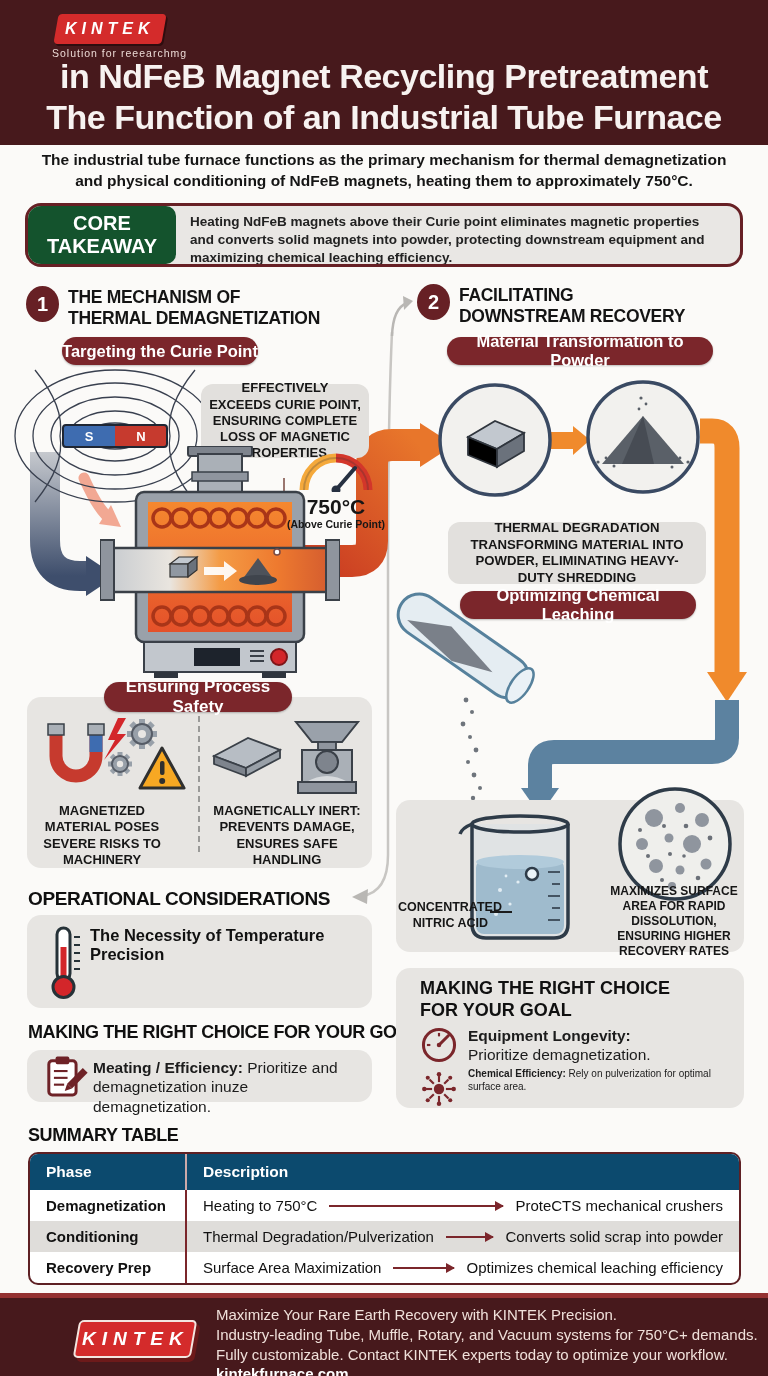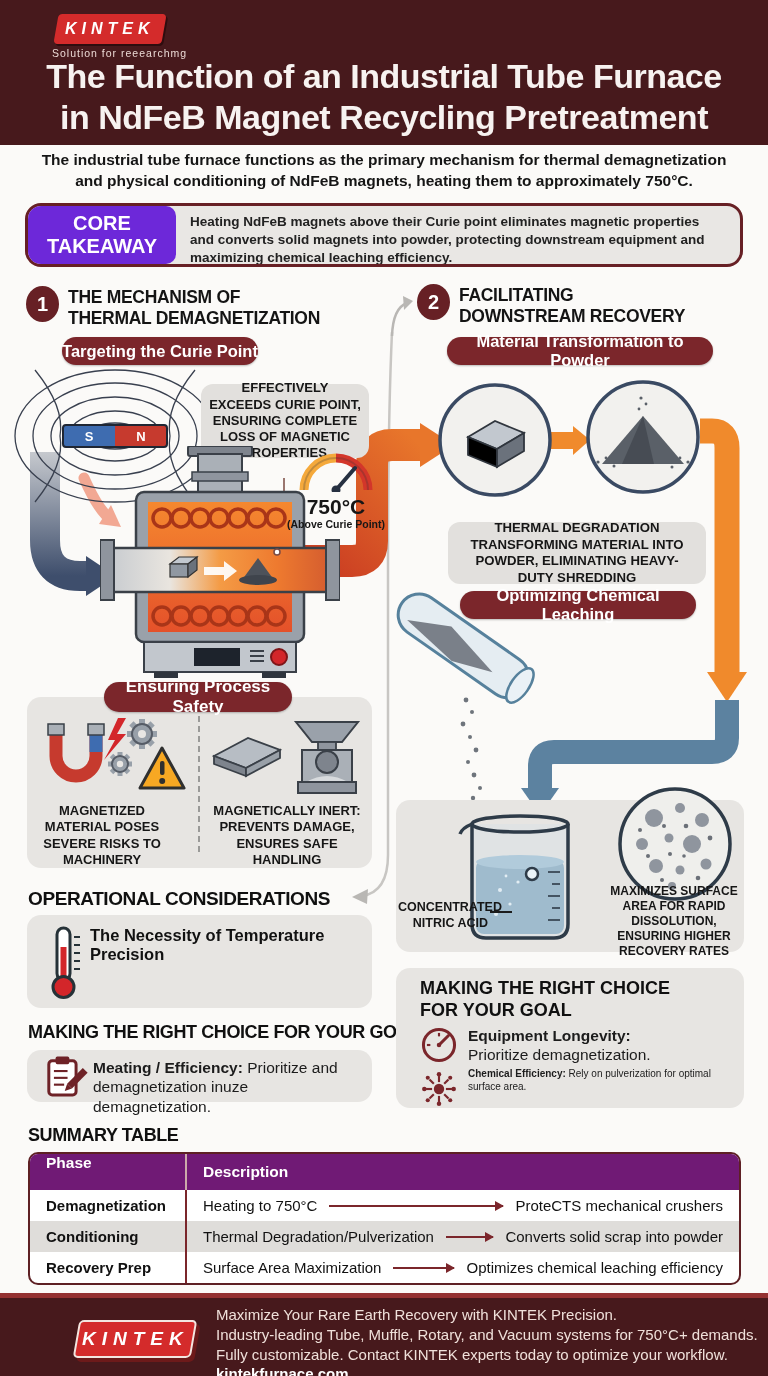--- a/index.html
+++ b/index.html
@@ -15,21 +15,21 @@
   .hdr-title { position:absolute; left:0; top:56px; width:768px; text-align:center; color:#F7F2F0;
     font-size:34px; font-weight:800; letter-spacing:-0.5px; line-height:1.22; }
 
   
   .intro { position:absolute; left:34px; top:150px; width:700px; text-align:center; color:#151515;
     font-size:15.5px; font-weight:600; line-height:1.35; }
 
   
   .core { position:absolute; left:25px; top:203px; width:718px; height:64px; border:3px solid #672025;
     border-radius:16px; background:#E9E7E4; display:flex; overflow:hidden; }
-  .core-label { width:148px; background:#6d28d9; color:#fff; font-weight:800; font-size:20px;
+  .core-label { width:148px; background:#14532d; color:#fff; font-weight:800; font-size:20px;
     display:flex; flex-direction:column; align-items:center; justify-content:center; line-height:1.15; border-radius:0 10px 10px 0; }
   .core-text { flex:1; padding:7px 14px; font-size:13.5px; font-weight:700; color:#222; line-height:1.35; }
 
   
   .sec-head { position:absolute; display:flex; gap:9px; align-items:flex-start; }
   .num { width:33px; height:36px; border-radius:50%; background:#672025; color:#fff; font-weight:800;
     font-size:20px; display:flex; align-items:center; justify-content:center; flex:0 0 auto; }
   .sec-title { font-size:17.5px; font-weight:800; color:#141414; line-height:1.18; letter-spacing:-0.3px; padding-top:1px; }
 
   
@@ -39,21 +39,21 @@
     display:flex; align-items:center; justify-content:center; text-align:center; line-height:1.25; }
   .panel { position:absolute; background:#E7E5E2; border-radius:14px; }
   .cap { font-weight:800; color:#161616; text-align:center; line-height:1.25; }
 
   .h2 { position:absolute; font-size:19px; font-weight:800; color:#101010; letter-spacing:-0.4px; }
 
   .dashed-div { position:absolute; border-left:2px dashed #9a9a98; }
 
   
   .tbl-wrap { position:absolute; left:28px; top:1152px; width:713px; border:2.5px solid #5E2024; border-radius:10px; overflow:hidden; background:#fff; }
-  .tbl-hd { display:flex; background:#701a75; color:#fff; font-weight:700; font-size:15.5px; height:36px; align-items:flex-start; }
+  .tbl-hd { display:flex; background:#0c4a6e; color:#fff; font-weight:700; font-size:15.5px; height:36px; align-items:center; }
   .tbl-row { display:flex; height:31px; align-items:center; font-size:15px; color:#111; }
   .tbl-row.alt { background:#DFDDDA; }
   .c-phase { width:155px; padding-left:16px; font-weight:700; }
   .c-desc { flex:1; display:flex; align-items:center; padding:12px 16px; border-left:2px solid #7B262B; height:100%; font-weight:500; }
   .tbl-hd .c-desc { border-left:2px solid #caa; font-weight:700; }
   .tarrow { flex:1; height:2px; background:#7B262B; margin:0 12px; position:relative; min-width:28px; }
   .tarrow::after { content:""; position:absolute; right:-1px; top:-4px; border-left:9px solid #7B262B;
     border-top:5px solid transparent; border-bottom:5px solid transparent; }
 
   
@@ -71,22 +71,22 @@
 <body>
 
 <div id="canvas">
 
   <div class="hdr">
     <div class="logo-box">
       <span>KINTEK</span>
     </div>
     <div class="logo-tag">Solution for reeearchmg</div>
     <div class="hdr-title">
+      <div>in NdFeB Magnet Recycling Pretreatment</div>
       <div>The Function of an Industrial Tube Furnace</div>
-      <div>in NdFeB Magnet Recycling Pretreatment</div>
     </div>
   </div>
 
   <div class="intro">The industrial tube furnace functions as the primary mechanism for thermal demagnetization and physical conditioning of NdFeB magnets, heating them to approximately 750°C.</div>
 
   <div class="core">
     <div class="core-label">
       <span>CORE</span>
       <span>TAKEAWAY</span>
     </div>

